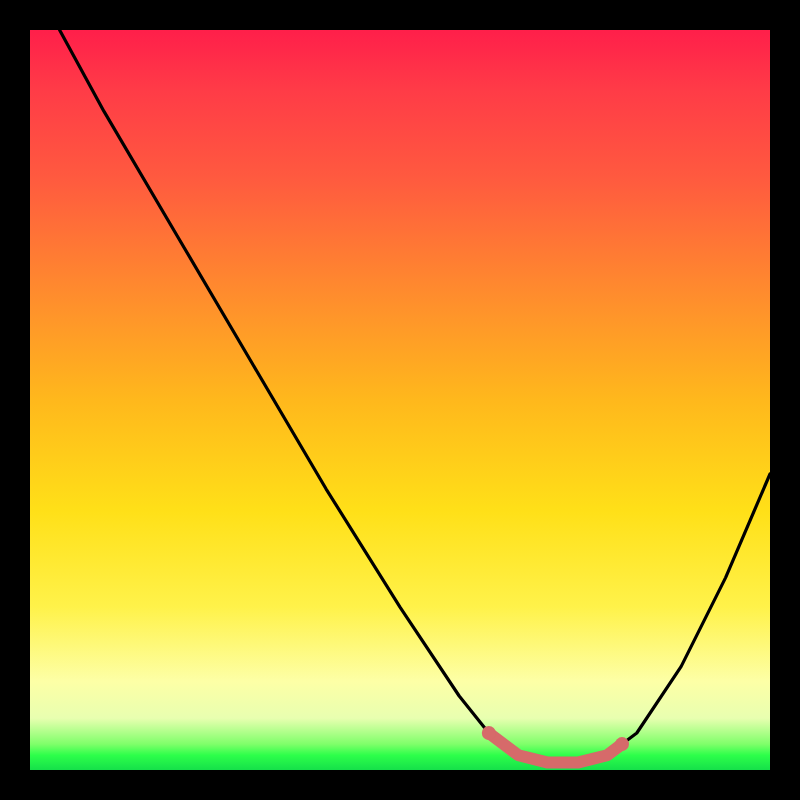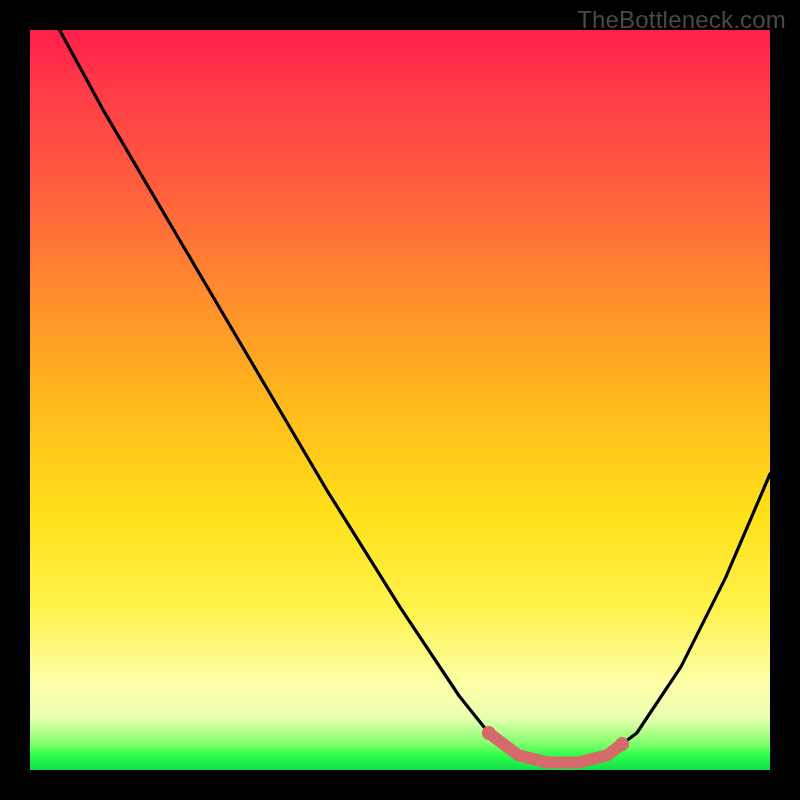--- a/index.html
+++ b/index.html
@@ -59,21 +59,20 @@
     width: 740px;
     height: 740px;
     overflow: visible;
   }
 </style>
 </head>
 <body>
 
 <div class="frame">
 
-  <div class="watermark">TheBottleneck.com</div>
 
   <div class="plot-area"></div>
 
   <svg class="curve" viewBox="0 0 740 740" preserveAspectRatio="none">
     <path d="M29.6 0.0 L74.0 81.4 L148.0 207.2 L222.0 333.0 L296.0 458.8 L370.0 577.2 L429.2 666.0 L458.8 703.0 L488.4 725.2 L518.0 732.6 L547.6 732.6 L577.2 725.2 L606.8 703.0 L651.2 636.4 L695.6 547.6 L740.0 444.0" fill="none" stroke="#000000" stroke-width="3.2" stroke-linecap="round" stroke-linejoin="round"></path>
     <path d="M458.8 703.0 L488.4 725.2 L518.0 732.6 L547.6 732.6 L577.2 725.2 L592.0 714.1" fill="none" stroke="#d66a6a" stroke-width="12" stroke-linecap="round" stroke-linejoin="round"></path>
     <circle r="7" fill="#d66a6a" cx="458.8" cy="703.0"></circle>
     <circle r="7" fill="#d66a6a" cx="592.0" cy="714.1"></circle>
   </svg>
 

